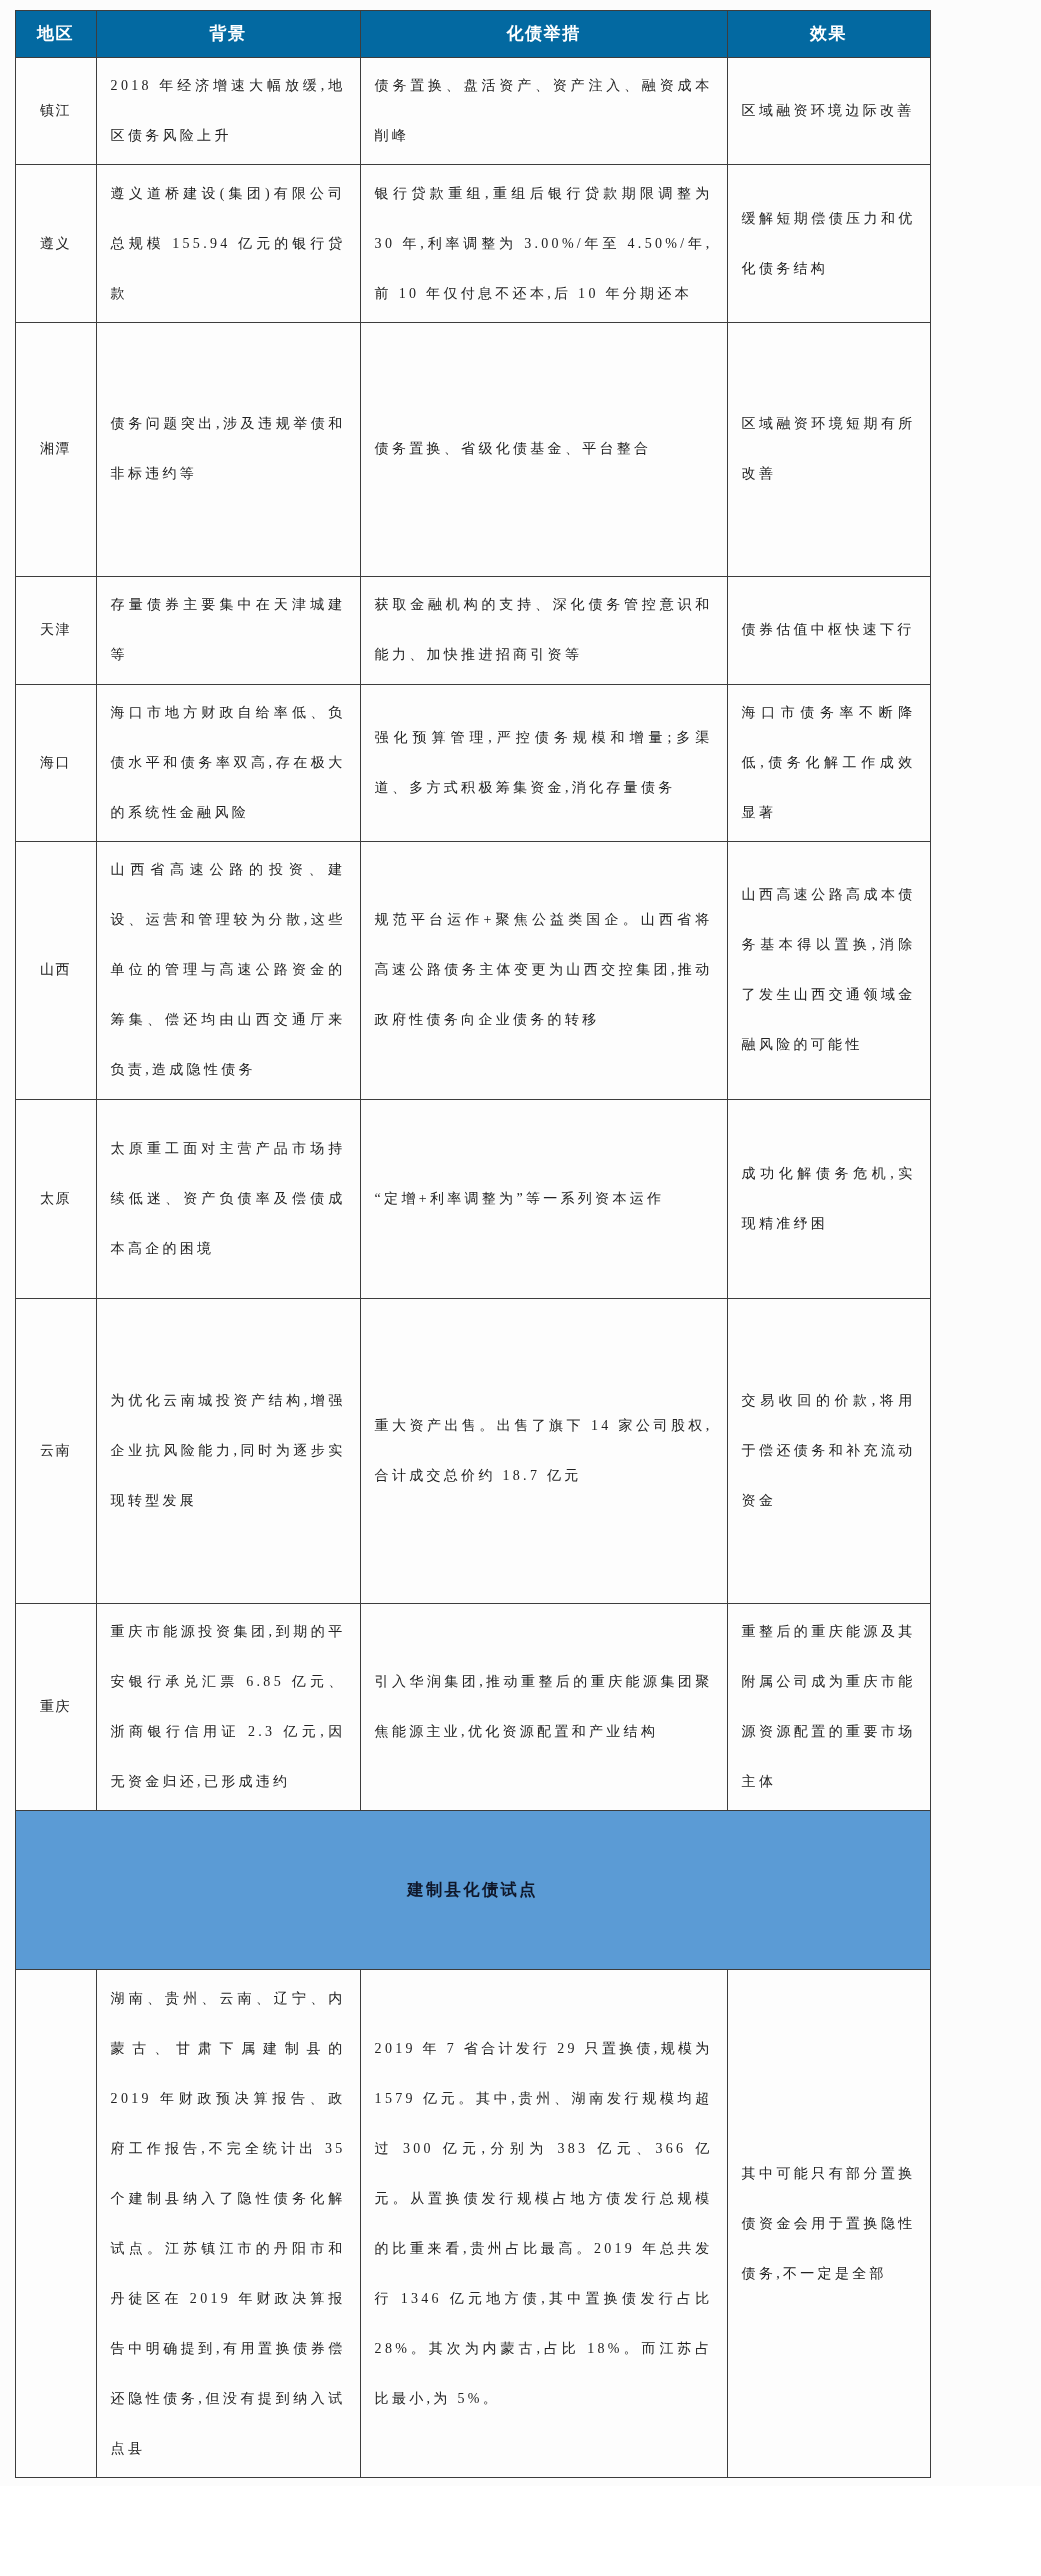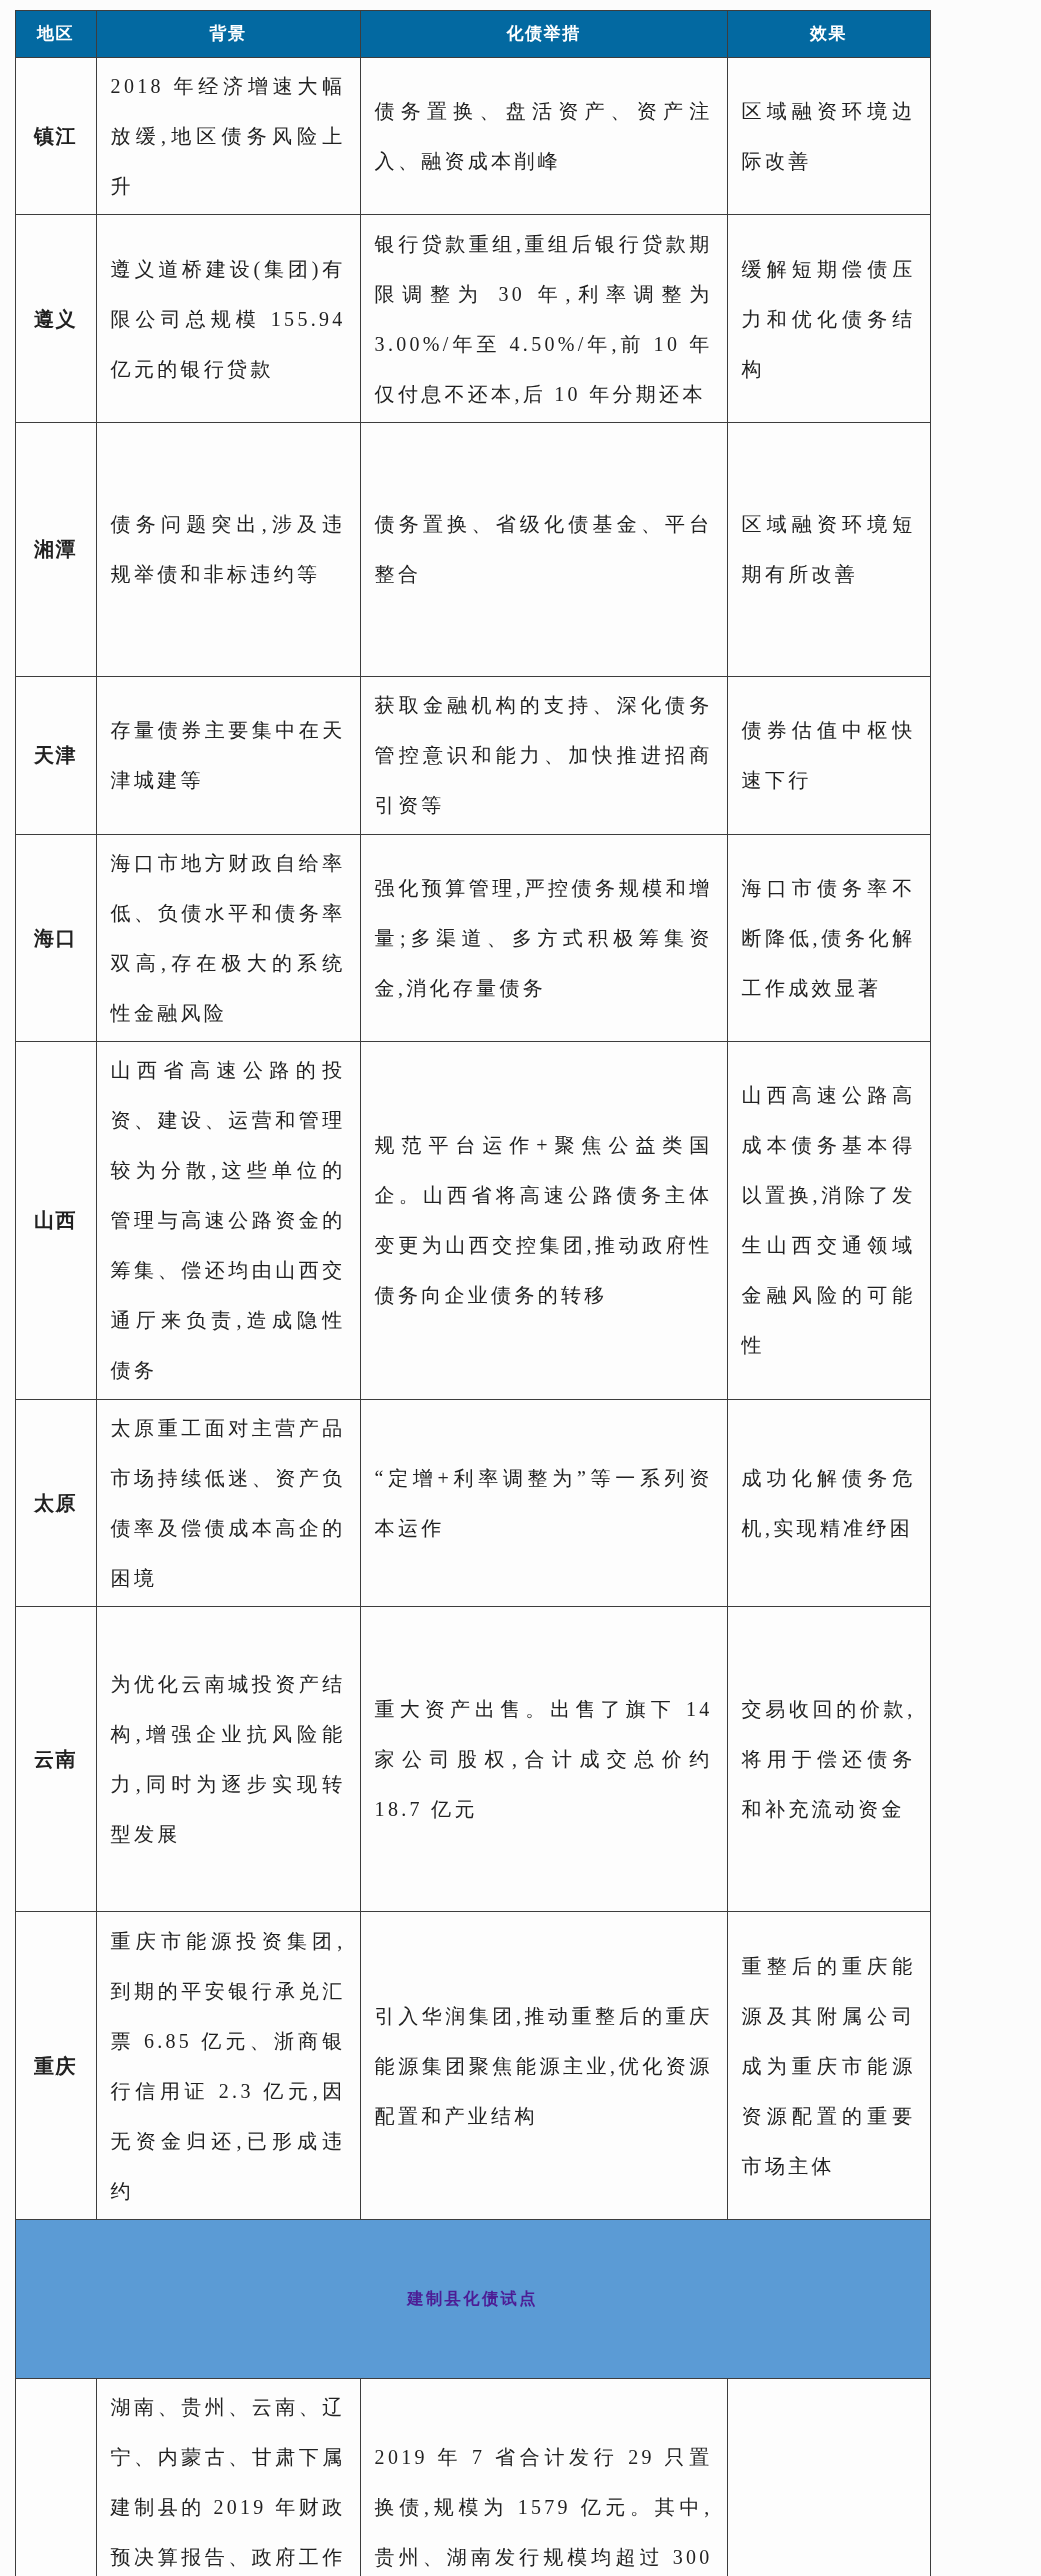--- a/index.html
+++ b/index.html
@@ -28,40 +28,39 @@
   thead th {
     background: #0369a1;
     color: #ffffff;
     font-weight: bold;
     font-size: 17px;
     height: 47px;
     letter-spacing: 1.6px;
     text-align: center;
   }
   tbody td {
-    font-size: 20px;
+    font-size: 14px;
     color: #212121;
     line-height: 50px;
     vertical-align: middle;
     padding: 3.3px 14px;
   }
   td.region-cell {
     text-align: center;
     padding: 3.3px 3.3px;
     letter-spacing: 1.6px;
-    font-weight: bold;
   }
   td.body-cell {
     text-align: justify;
     text-justify: inter-ideograph;
     letter-spacing: 3.3px;
   }
   tr.section-row td {
     background: #5b9bd5;
-    color: #4c1d95;
+    color: #0f172a;
     font-weight: bold;
     font-size: 16.3px;
     text-align: center;
     height: 40px;
     line-height: 1.4;
     letter-spacing: 2.4px;
   }
   
   tbody tr:nth-child(1)  { height: 104px; }
   tbody tr:nth-child(2)  { height: 99px; }

